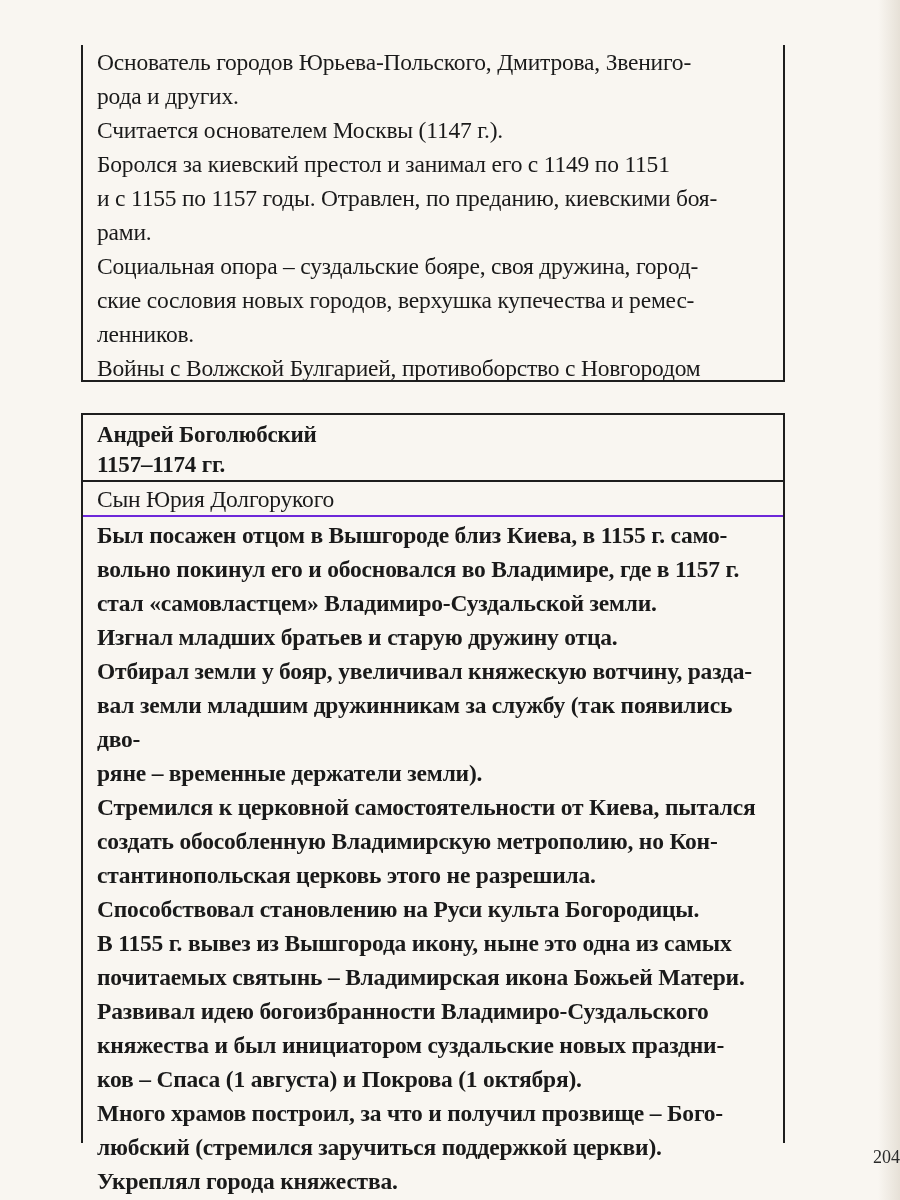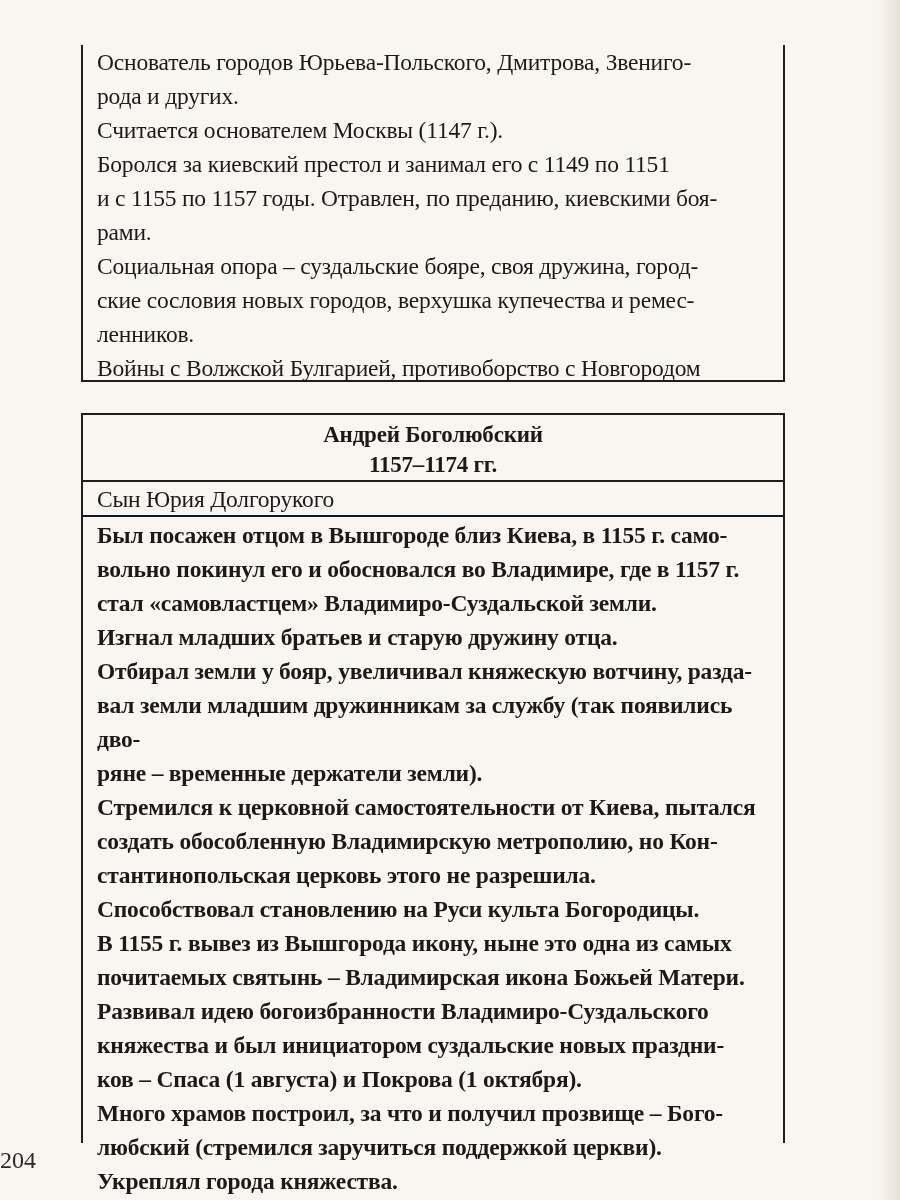--- a/index.html
+++ b/index.html
@@ -47,44 +47,43 @@
       line-height: 34px;
       letter-spacing: -0.2px;
     }
     .box1 .cell {
       padding-top: 0px;
     }
     .para {
       display: block;
     }
     .header-cell {
-      text-align: center;
       font-weight: bold;
       font-size: 23px;
       line-height: 30px;
       padding-top: 5px;
       height: 60px;
       border-bottom: 2px solid #1e1e1e;
     }
     .row-cell {
       height: 33px;
       line-height: 34px;
-      border-bottom: 2px solid #0f172a;
+      border-bottom: 2px solid #6d28d9;
     }
     .body-cell {
       padding-top: 1px;
       font-weight: bold;
     }
     .page-number {
       position: absolute;
       top: 1147px;
       left: 0;
       width: 900px;
-      text-align: left;
-      font-size: 24px;
+      text-align: right;
+      font-size: 18px;
       color: #2a2a2a;
     }
   </style>
 </head>
 <body>
 
 <div class="page-shade"></div>
 
 <div class="box box1">
   <div class="cell">

